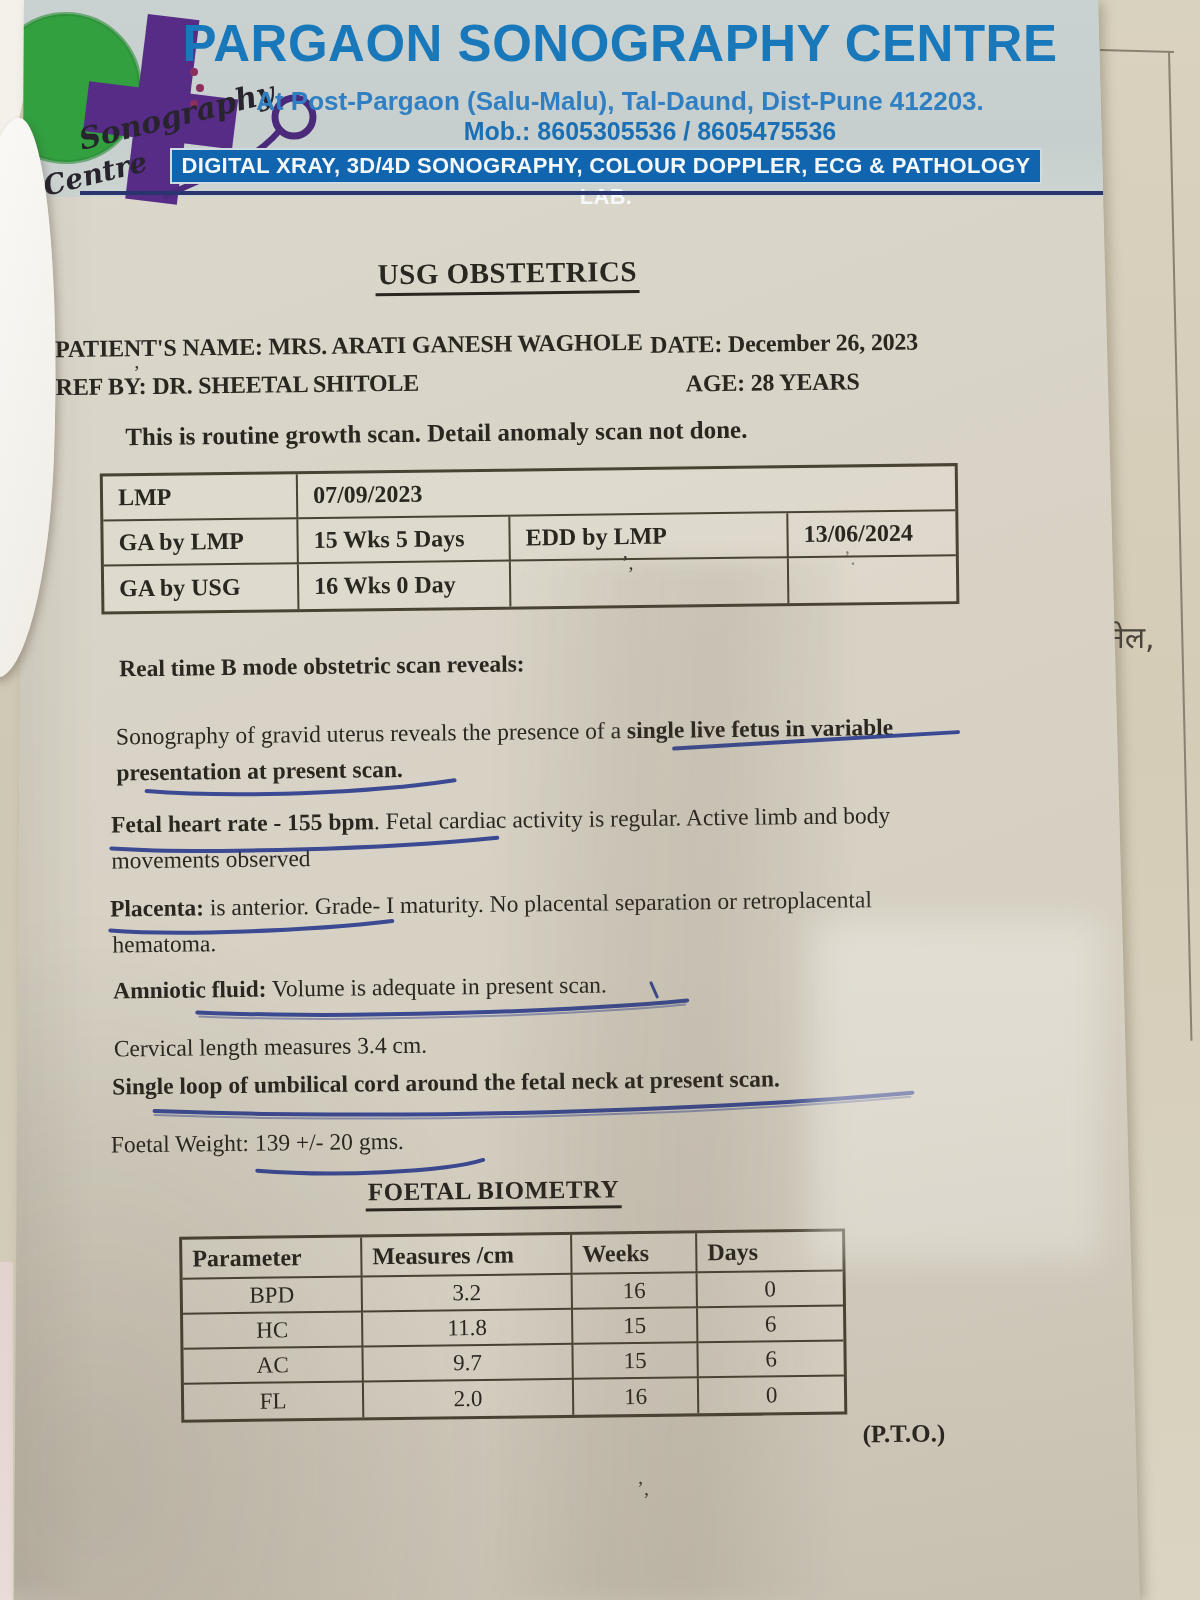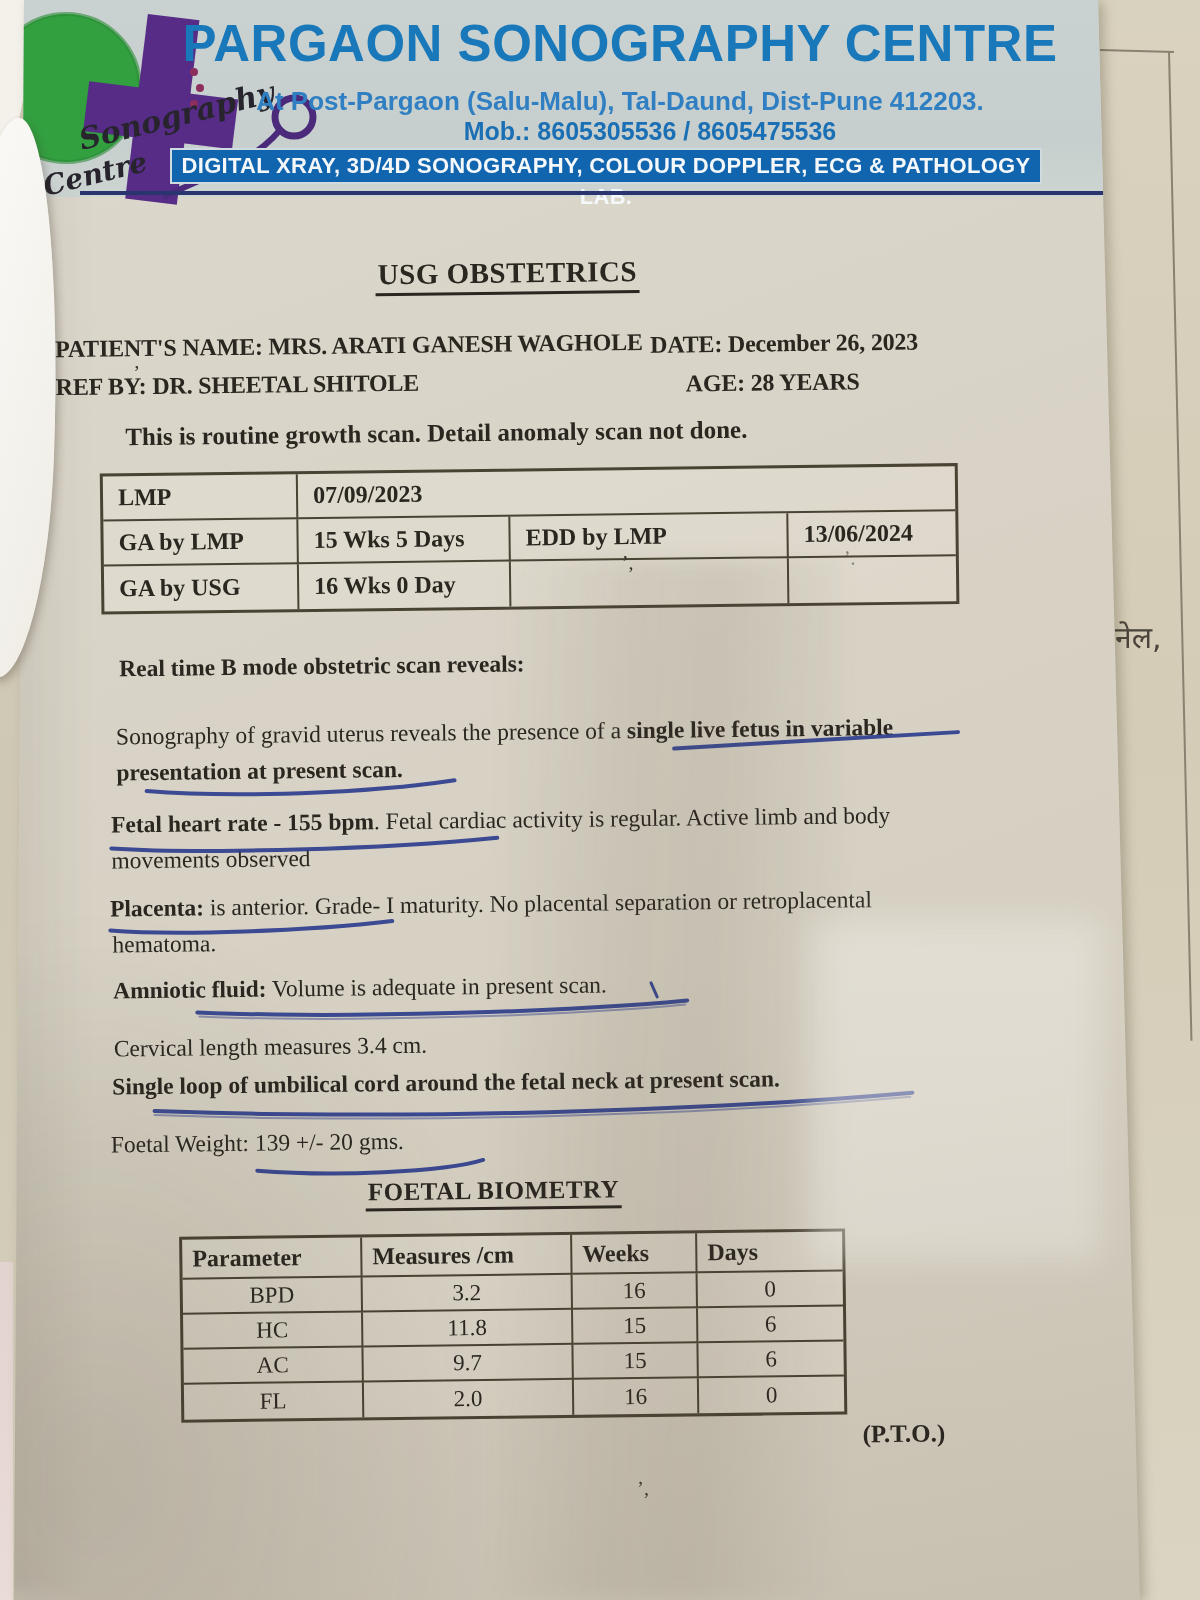--- a/index.html
+++ b/index.html
@@ -10,21 +10,21 @@
     -webkit-font-smoothing:antialiased;
   }
   .abs{position:absolute;}
   
   .under-sheet{left:980px;top:0;width:220px;height:1600px;
     background:linear-gradient(180deg,#d9d2bf 0%,#d4ccb6 45%,#dad4c2 100%);}
   .us-hline{left:1100px;top:50px;width:74px;height:2px;background:#8a8170;transform:rotate(1.5deg);}
   .us-vline{left:1168px;top:51px;width:2px;height:990px;background:#8a8170;
     transform:rotate(-1.3deg);transform-origin:top center;}
   .bg-stray-text{left:1108px;top:616px;font-size:30px;color:#4a443c;
-    font-family:"DejaVu Sans","Liberation Sans",sans-serif;margin-left:7px;}
+    font-family:"DejaVu Sans","Liberation Sans",sans-serif;}
   .bl-sliver{left:0;top:1262px;width:13px;height:338px;
     background:linear-gradient(180deg,#e2d3ce,#eadcd8);}
   .tl-sliver{left:-14px;top:-30px;width:42px;height:190px;background:#f3f1ea;
     transform:rotate(8deg);border-radius:40%;}
   
   .doc-wrap{position:absolute;inset:0;filter:drop-shadow(5px 2px 6px rgba(70,60,40,.28));}
   #document{position:absolute;inset:0;
     clip-path:polygon(24px 0%,1098px 0%,1140px 100%,14px 100%);
     background:linear-gradient(160deg,#ddd8cd 0%,#d8d3c6 40%,#d5cfc1 70%,#d0c9ba 100%);}
   

